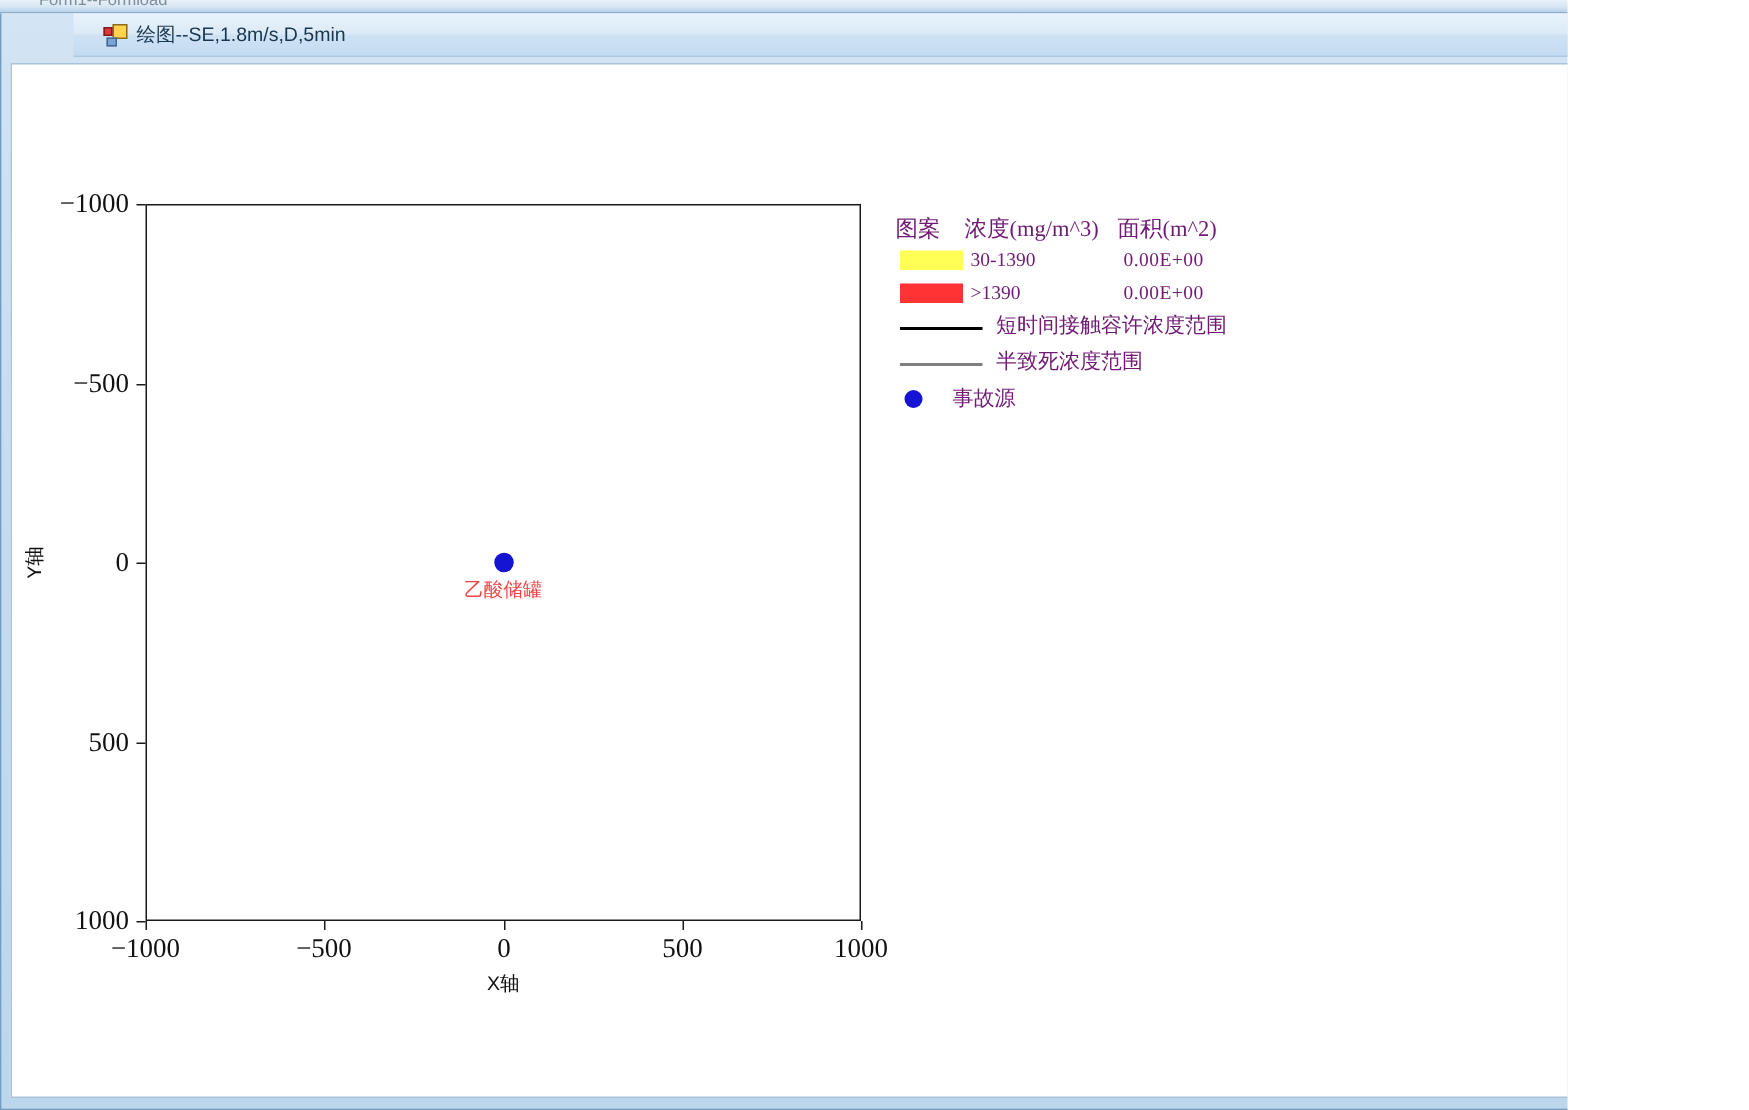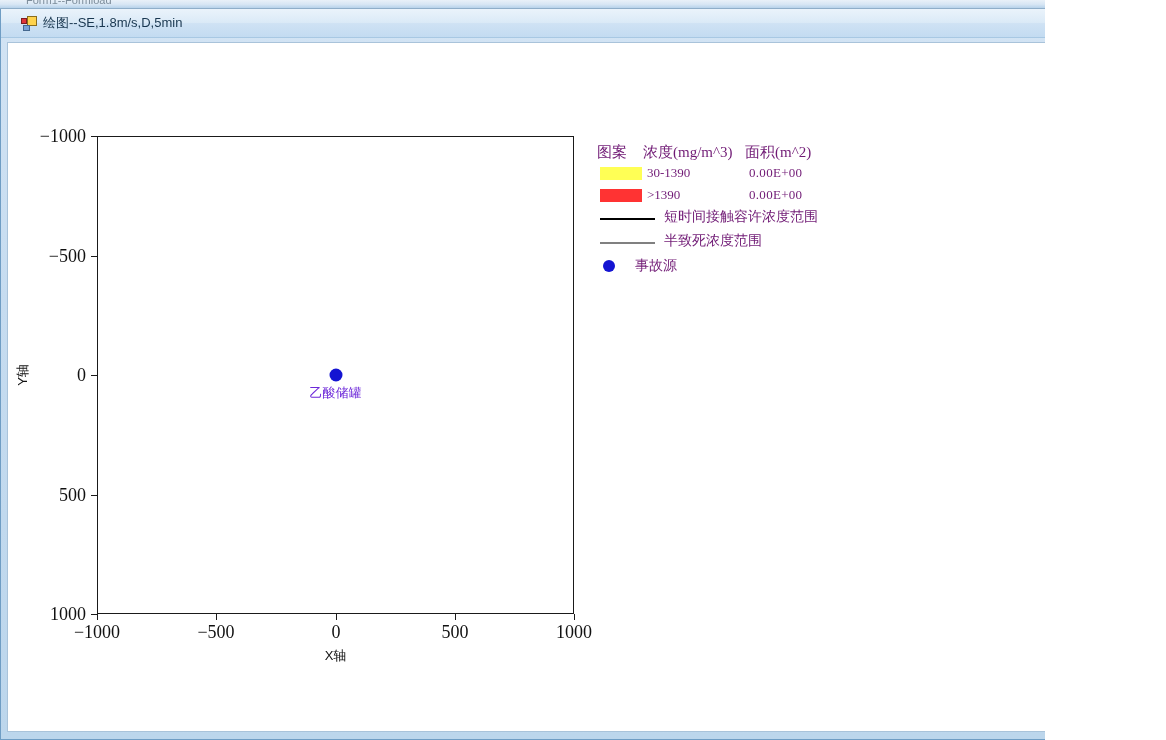--- a/index.html
+++ b/index.html
@@ -57,20 +57,21 @@
 
   .titlebar {
     position: relative;
     height: 29px;
     background: linear-gradient(to bottom, #eaf3fb 0%, #dbeaf7 48%, #cfe2f4 52%, #c3dbf1 100%);
     border-bottom: 1px solid #a8c8e3;
     display: flex;
     align-items: center;
     padding-left: 20px;
     box-sizing: border-box;
+    margin-left: 48px;
   }
 
   .app-icon {
     width: 16px; height: 16px;
     position: relative;
     flex: 0 0 auto;
     margin-right: 6px;
   }
   .app-icon .sq {
     position: absolute;
@@ -223,21 +224,21 @@
     position: absolute;
     width: 13px; height: 13px;
     border-radius: 50%;
     background: #1414d2;
     transform: translate(-50%, -50%);
   }
   .source-label {
     position: absolute;
     font-family: "Liberation Sans", sans-serif;
     font-size: 13px;
-    color: #6d28d9;
+    color: #ef4444;
     white-space: nowrap;
     transform: translateX(-50%);
   }
 
   
   .legend {
     position: absolute;
     font-family: "Liberation Serif", serif;
     color: #701a75;
   }

